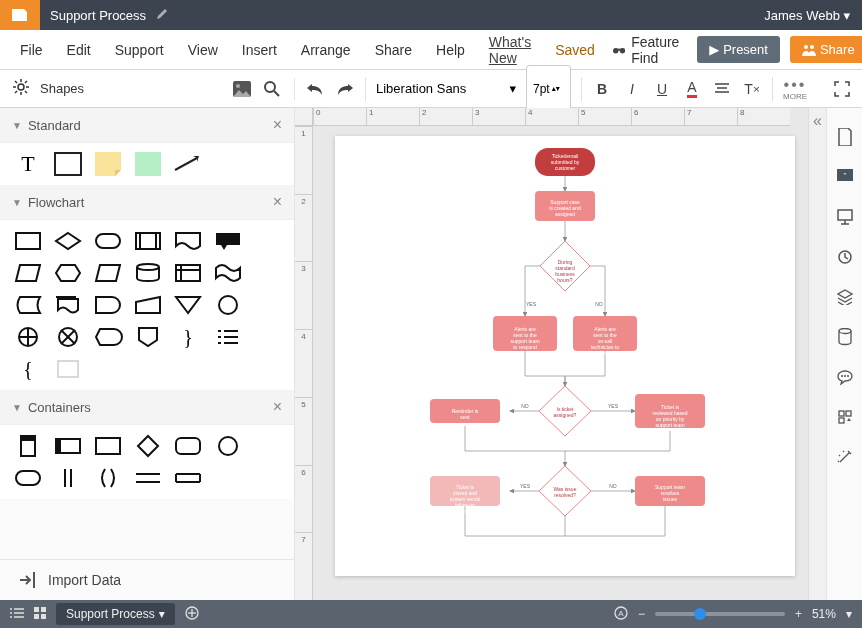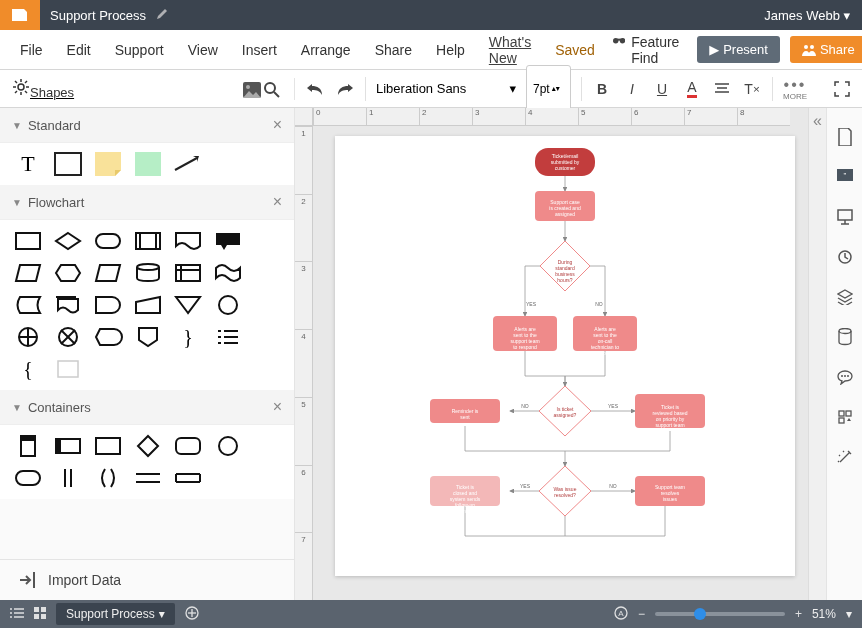--- a/index.html
+++ b/index.html
@@ -12,28 +12,28 @@
 .titlebar .pencil { margin-left: 10px; opacity: .8; }
 .titlebar .spacer { flex: 1; }
 .titlebar .user { padding-right: 12px; }
 
 
 .menubar { height: 40px; display: flex; align-items: center; padding: 0 10px; border-bottom: 1px solid #d6d6d6; gap: 4px; font-size: 14px; color: #333; }
 .menubar .menu-item { padding: 6px 10px; cursor: pointer; }
 .menubar .whats-new { color: #404040; text-decoration: underline; }
 .menubar .saved { color: #a16207; }
 .menubar .spacer { flex: 1; }
-.menubar .feature-find { display: flex; align-items: flex-start; gap: 6px; margin-right: 8px; }
+.menubar .feature-find { display: flex; align-items: center; gap: 6px; margin-right: 8px; }
 .menubar .btn { padding: 6px 12px; border-radius: 3px; font-size: 13px; display: flex; align-items: center; gap: 4px; cursor: pointer; }
 .menubar .btn-present { background: #5f6b77; color: #fff; }
 .menubar .btn-share { background: #f08c2a; color: #fff; margin-left: 6px; }
 
 
 .toolbar { height: 38px; display: flex; align-items: center; border-bottom: 1px solid #d6d6d6; font-size: 13px; }
-.toolbar .left { width: 295px; display: flex; align-items: flex-end; padding: 0 12px; border-right: 1px solid #e4e4e4; text-decoration: underline; }
+.toolbar .left { width: 295px; display: flex; align-items: center; padding: 0 12px; gap: 10px; border-right: 1px solid #e4e4e4; }
 .toolbar .left .gear { font-size: 16px; }
 .toolbar .left .label { font-weight: 500; color: #333; flex: 1; }
 .toolbar .right { flex: 1; display: flex; align-items: center; padding: 0 10px; gap: 10px; }
 .toolbar .sep { width: 1px; height: 24px; background: #e0e0e0; }
 .toolbar select, .toolbar .font-size { border: 1px solid #ccc; border-radius: 3px; padding: 16px 6px; font-size: 12px; background: #fff; }
 .toolbar .font-sel { width: 140px; display: flex; justify-content: space-between; align-items: center; cursor: pointer; }
 .toolbar .font-size { width: 45px; display: flex; align-items: center; gap: 2px; cursor: pointer; }
 .toolbar .ico { width: 20px; height: 20px; display: flex; align-items: center; justify-content: center; cursor: pointer; color: #444; font-size: 14px; }
 .toolbar .more { font-size: 8px; color: #777; text-align: center; line-height: 1; }
 .toolbar .more .dots { font-size: 16px; letter-spacing: 2px; }

